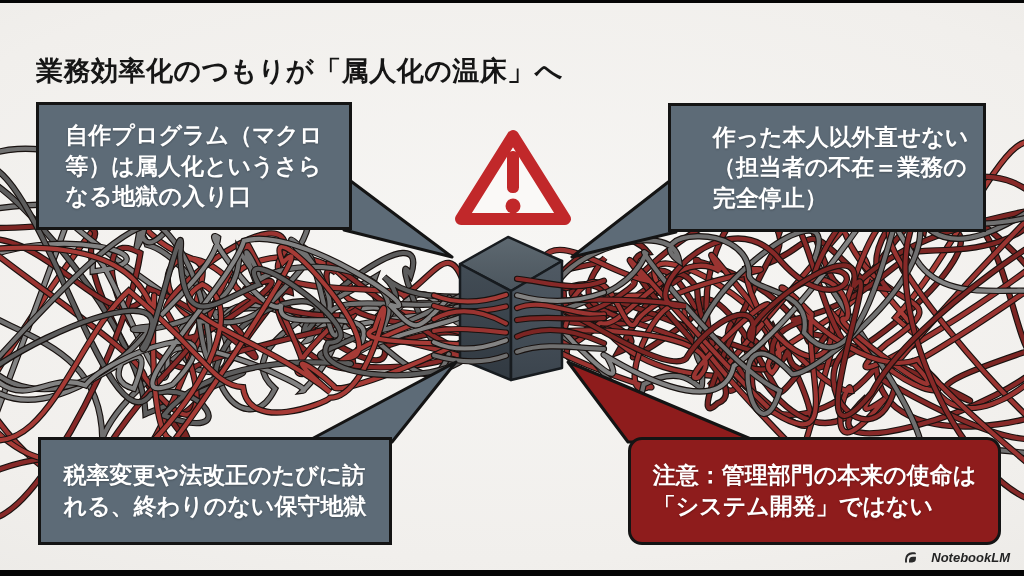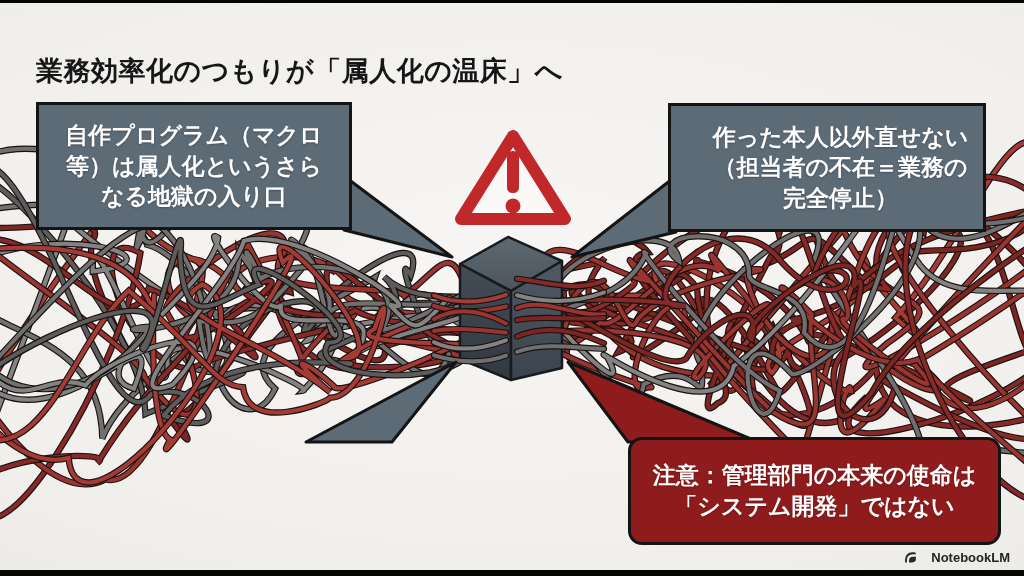--- a/index.html
+++ b/index.html
@@ -11,39 +11,39 @@
   #bar-top{position:absolute;top:0;left:0;width:100%;height:3px;background:#050505;z-index:9;}
   #bar-bottom{position:absolute;bottom:0;left:0;width:100%;height:6px;background:#050505;z-index:9;}
   #title{
     position:absolute;left:36px;top:27px;z-index:5;
     font-size:27px;font-weight:800;color:#161616;letter-spacing:.5px;white-space:nowrap;margin-top:26px;
   }
   #art{position:absolute;inset:0;width:1024px;height:576px;z-index:2;}
   .callout{
     position:absolute;z-index:6;box-sizing:border-box;
     border:3px solid var(--border,#141414);
-    color:#fff;font-weight:700;text-align:center;white-space:pre-line;
+    color:#fff;font-weight:700;white-space:pre-line;
     display:flex;align-items:center;justify-content:center;
     line-height:1.33;text-shadow:0 1px 2px rgba(0,0,0,.25);
   }
   .callout.gray{background:var(--callout-gray,#5d6b77);}
   .callout.red{background:var(--callout-red,#8e1c1c);}
   #box-tl{left:36px;top:102px;width:316px;height:128px;font-size:23px;}
   #box-tr{left:668px;top:103px;width:318px;height:129px;font-size:23px;padding-left:27px;}
   #box-bl{left:38px;top:437px;width:354px;height:108px;font-size:23px;}
   #box-br{left:628px;top:437px;width:373px;height:108px;font-size:23px;border-radius:14px;}
   .tail-gray{fill:var(--callout-gray,#5d6b77);stroke:var(--border,#141414);stroke-width:3;stroke-linejoin:round;}
   .tail-red{fill:var(--callout-red,#8e1c1c);stroke:var(--border,#141414);stroke-width:3;stroke-linejoin:round;}
   .warn-tri{fill:#faf9f7;stroke:var(--warning,#c1282a);stroke-width:12;stroke-linejoin:round;}
   .warn-mark{fill:var(--warning,#c1282a);}
   .cube-edge{stroke:#171b1f;stroke-width:2.5;stroke-linejoin:round;}
   #footer{
     position:absolute;top:550px;right:14px;z-index:7;
     display:flex;align-items:flex-start;gap:13px;
-    font-size:13px;font-weight:700;color:#242424;
+    font-size:13px;font-weight:700;color:#242424;font-style:italic;
   }
   #footer svg{display:block;}
 </style>
 </head>
 <body>
 
 <div id="stage" style="--callout-gray: #5d6b77; --callout-red: #8e1c1c; --warning: #c1282a; --border: #141414;">
   <div id="bar-top"></div>
 
   <div id="title">業務効率化のつもりが「属人化の温床」へ</div>
@@ -205,20 +205,22 @@
       <circle class="warn-mark" cx="513" cy="206" r="7.5"></circle>
     </g>
   </svg>
 
   <div id="box-tl" class="callout gray">自作プログラム（マクロ
 等）は属人化というさら
 なる地獄の入り口</div>
   <div id="box-tr" class="callout gray">作った本人以外直せない
 （担当者の不在＝業務の
 完全停止）</div>
+  <div id="box-bl" class="callout gray">税率変更や法改正のたびに訪
+れる、終わりのない保守地獄</div>
   <div id="box-br" class="callout red">注意：管理部門の本来の使命は
 「システム開発」ではない</div>
 
   <div id="footer">
     <svg width="15" height="15" viewBox="0 0 16 16">
       <path d="M2.2 13.2 v-3.4 a7.4 7.4 0 0 1 7.4 -7.4 h2.6 a1.6 1.6 0 0 1 1.6 1.6 v0.4 h-3.6 a6 6 0 0 0 -6 6 v2.8 z" fill="#2a2a2a"></path>
       <path d="M6.4 13.2 v-1.8 a4.2 4.2 0 0 1 4.2 -4.2 h3.2 v1.9 a4.1 4.1 0 0 1 -4.1 4.1 z" fill="#2a2a2a"></path>
     </svg>
     <span>NotebookLM</span>
   </div>

